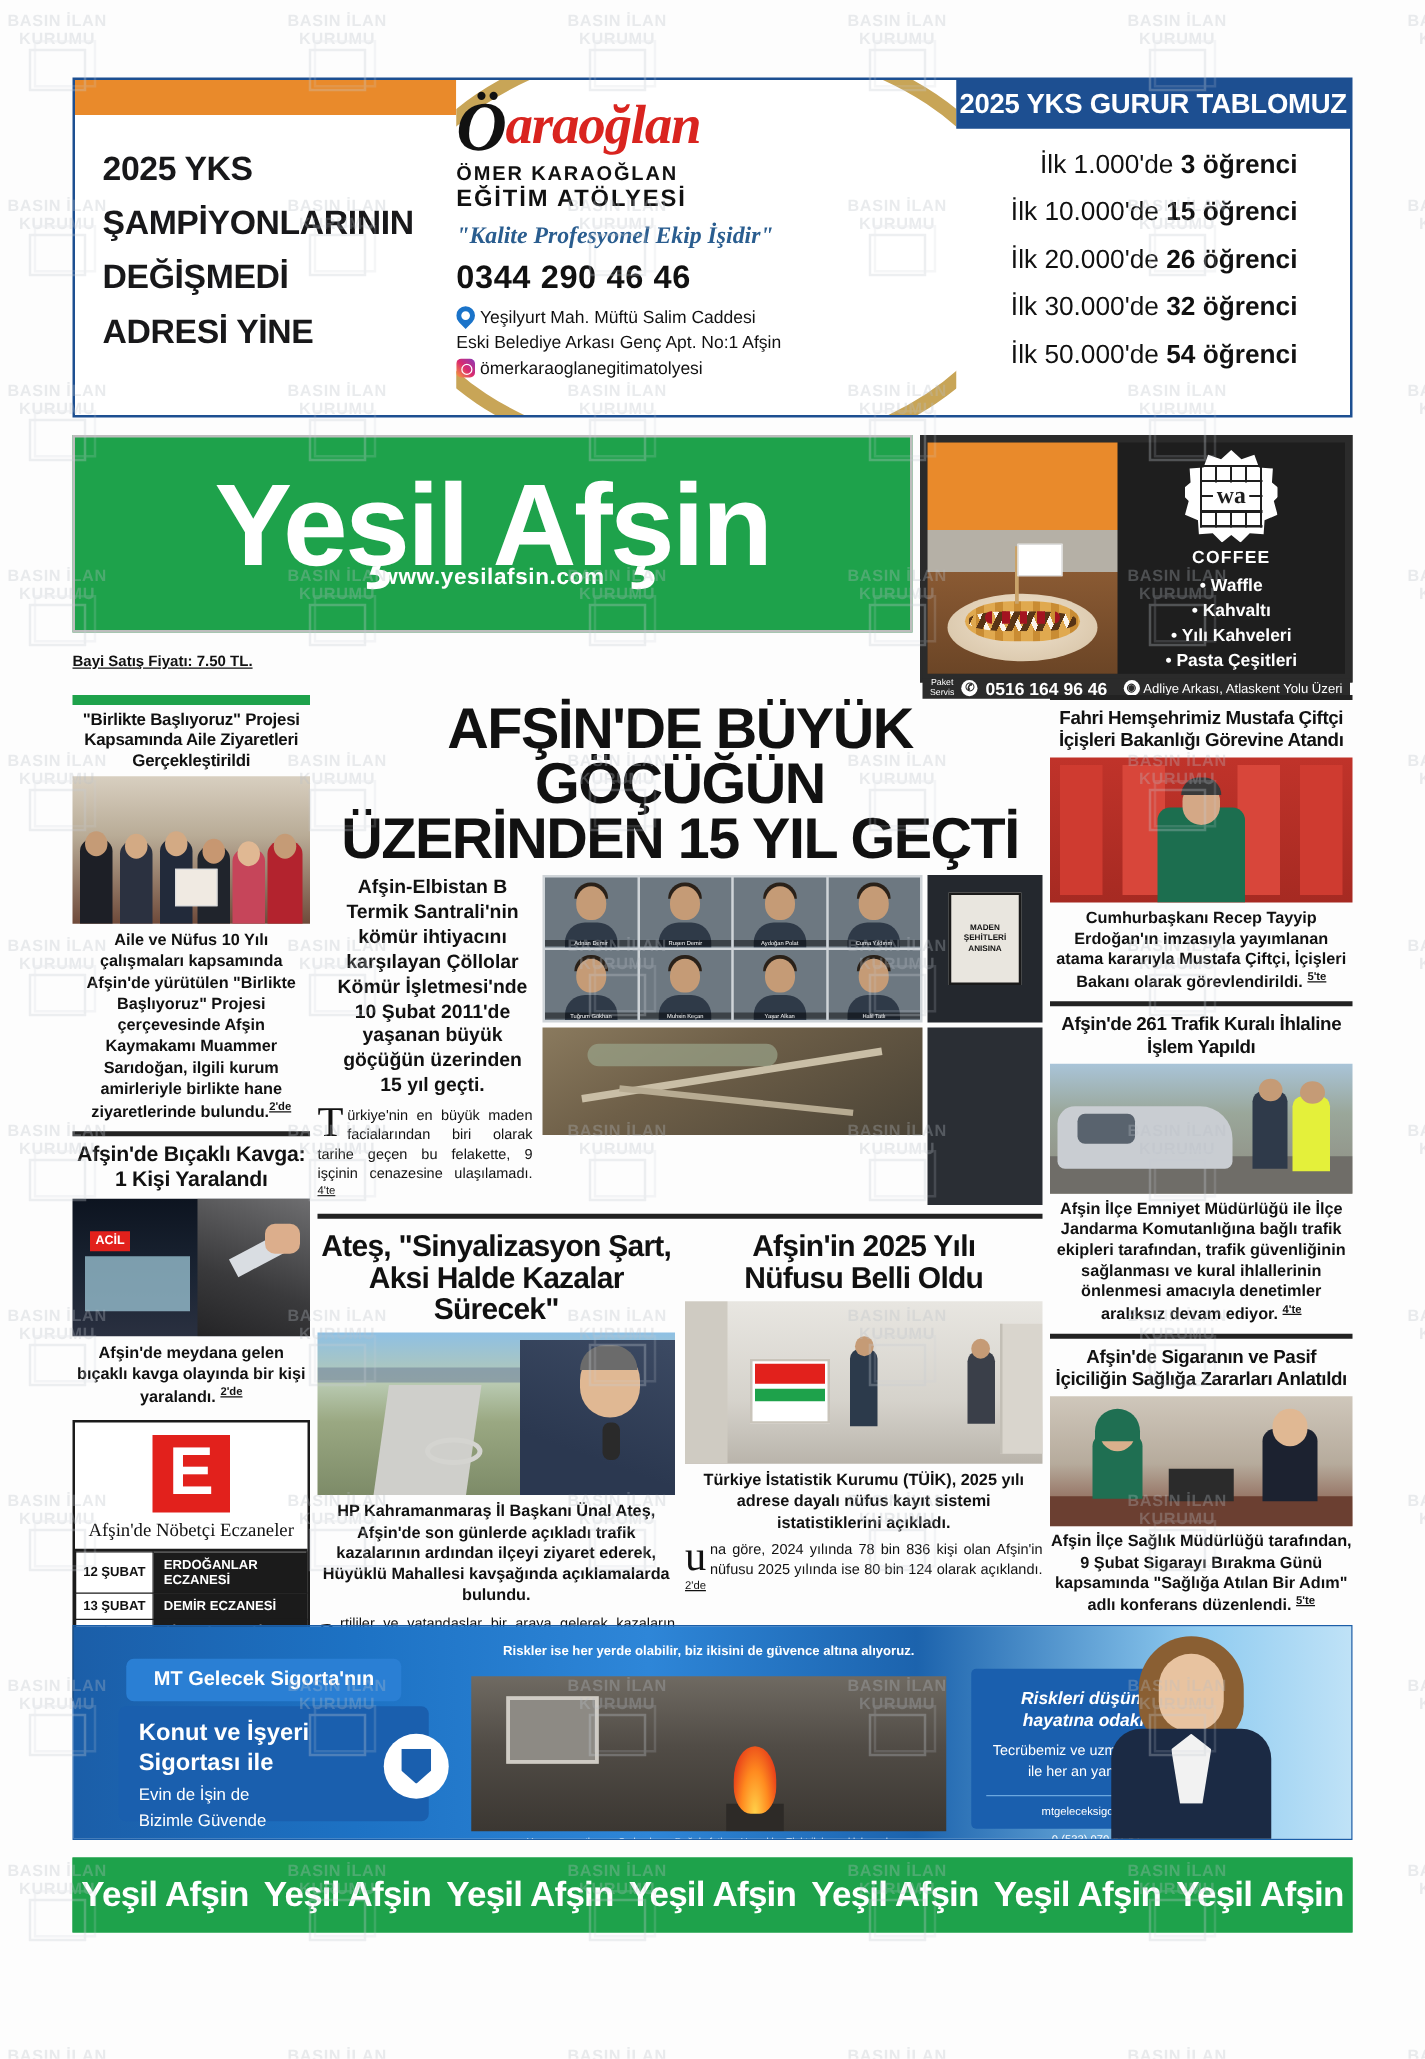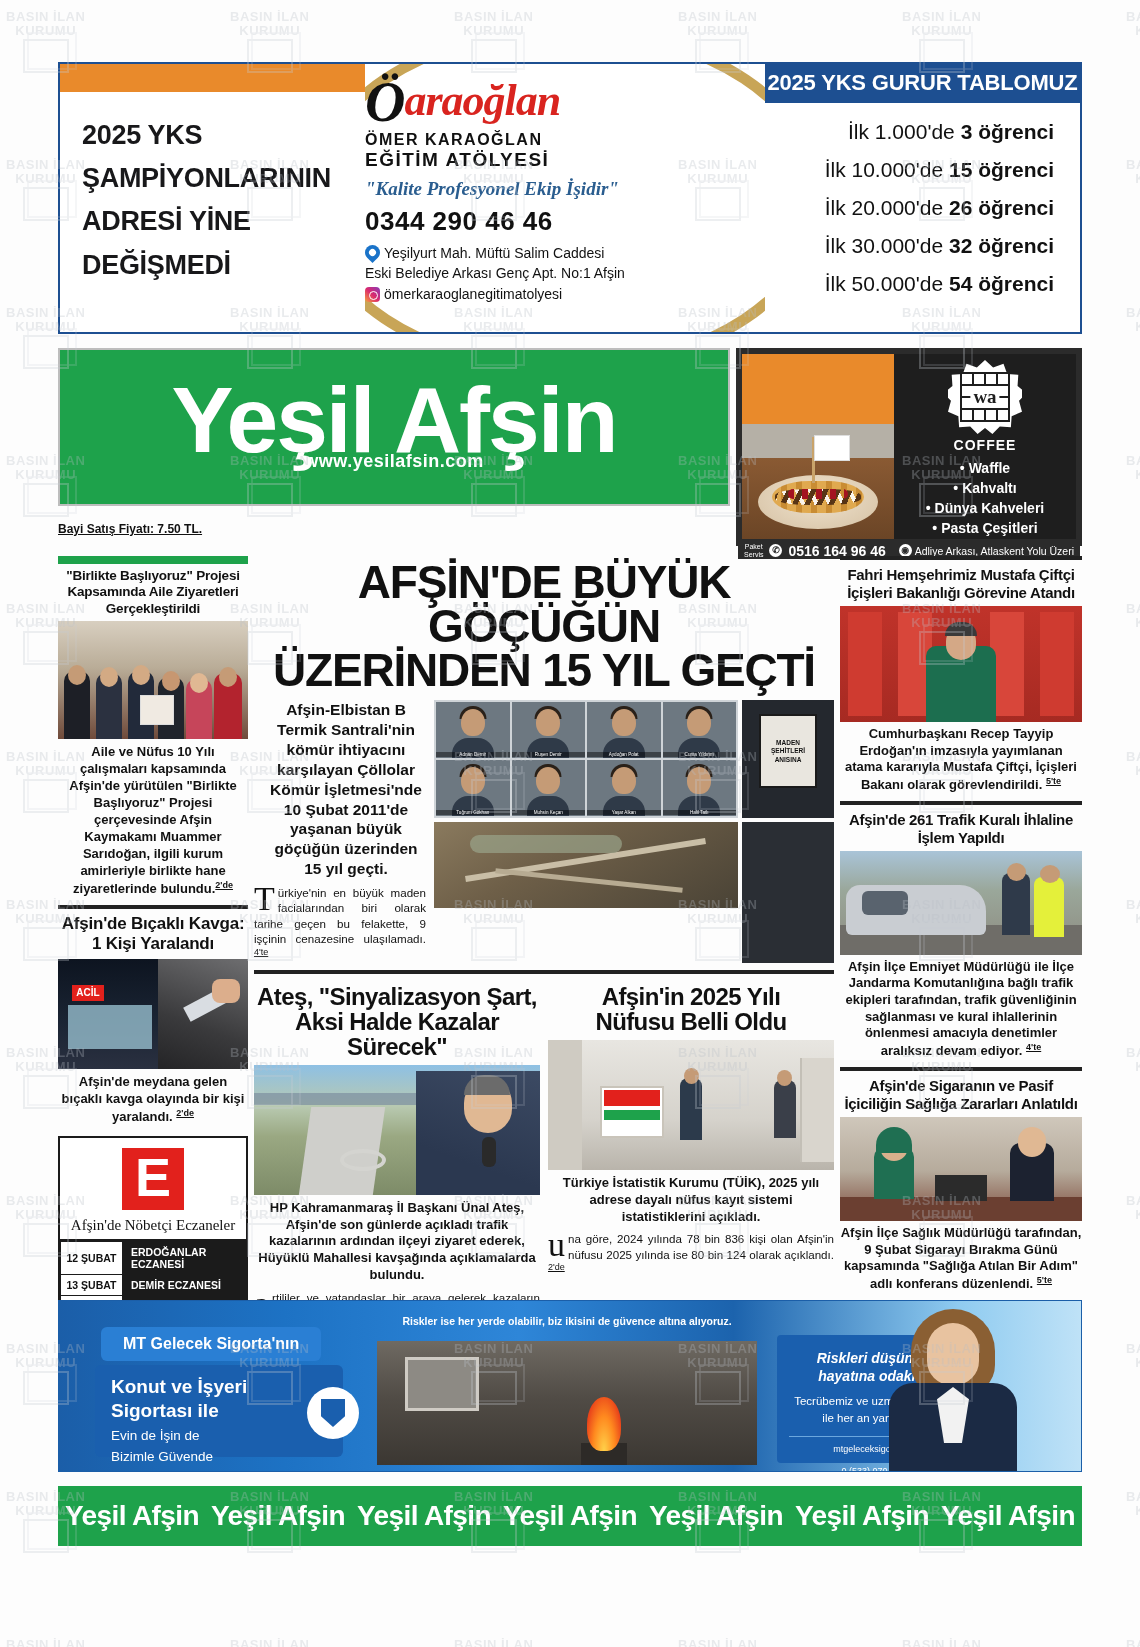--- a/index.html
+++ b/index.html
@@ -92,21 +92,21 @@
   .pin:after{content:"";position:absolute;left:4px;top:4px;width:7px;height:7px;border-radius:50%;background:#fff;}
   .ig {display:inline-block;width:15px;height:15px;border-radius:4px;
        background:linear-gradient(45deg,#f9a03c,#d9296f,#8a3ab9);vertical-align:-3px;margin-right:4px;position:relative;}
   .ig:after{content:"";position:absolute;left:4px;top:4px;width:7px;height:7px;border:1.4px solid #fff;border-radius:50%;}
   .topad-right { flex:1; position:relative; }
   .gurur-title {
     background:#1d4f91; color:#fff; text-align:center;
     font-size: 22px; font-weight: bold; padding: 6px 0 7px;
     letter-spacing: -.2px;
   }
-  .gurur-list { padding: 10px 12px 0 0; }
+  .gurur-list { padding: 10px 28px 0 0; }
   .gurur-row {
     text-align: right; font-size: 21px; color:#111;
     padding: 7px 14px 7px 0; white-space: nowrap;
   }
   .gurur-row b { font-weight: bold; }
   .gurur-row span { font-weight: normal; }
 
   
   .masthead {
     position:absolute; left:58px; top:348px; width:672px; height:158px;
@@ -330,22 +330,22 @@
 <body>
 
 <div class="page">
 
   <div class="topad">
     <div class="topad-left">
       <div class="orangebar"></div>
       <div class="claim">
         <div>2025 YKS</div>
         <div>ŞAMPİYONLARININ</div>
+        <div>DEĞİŞMEDİ</div>
         <div>ADRESİ YİNE</div>
-        <div>DEĞİŞMEDİ</div>
       </div>
     </div>
 
     <div class="topad-center">
       <div class="ellipse"></div>
       <div class="adtxt">
         <div class="logo-script">
           <span class="oe">Ö</span><span>araoğlan</span>
         </div>
         <div class="logo-sub1">ÖMER KARAOĞLAN</div>
@@ -392,21 +392,21 @@
       </div>
       <div class="coffee-text">
         <div class="wa-badge">
           <div class="star"></div>
             <div class="grid"></div>
           <div class="wa">wa</div>
         </div>
         <div class="cf">COFFEE</div>
         <div class="item">• Waffle</div>
         <div class="item">• Kahvaltı</div>
-        <div class="item">• Dünya Kahveleri</div>
+        <div class="item">• Yılı Kahveleri</div>
         <div class="item">• Pasta Çeşitleri</div>
       </div>
     </div>
     <div class="coffee-bar">
       <div class="srv">Paket<br>Servis</div>
       <span class="wicon">✆</span>
       <span class="phone">0516 164 96 46</span>
       <span class="loc">
         <span class="wicon">◉</span>
         <span>Adliye Arkası, Atlaskent Yolu Üzeri</span>

